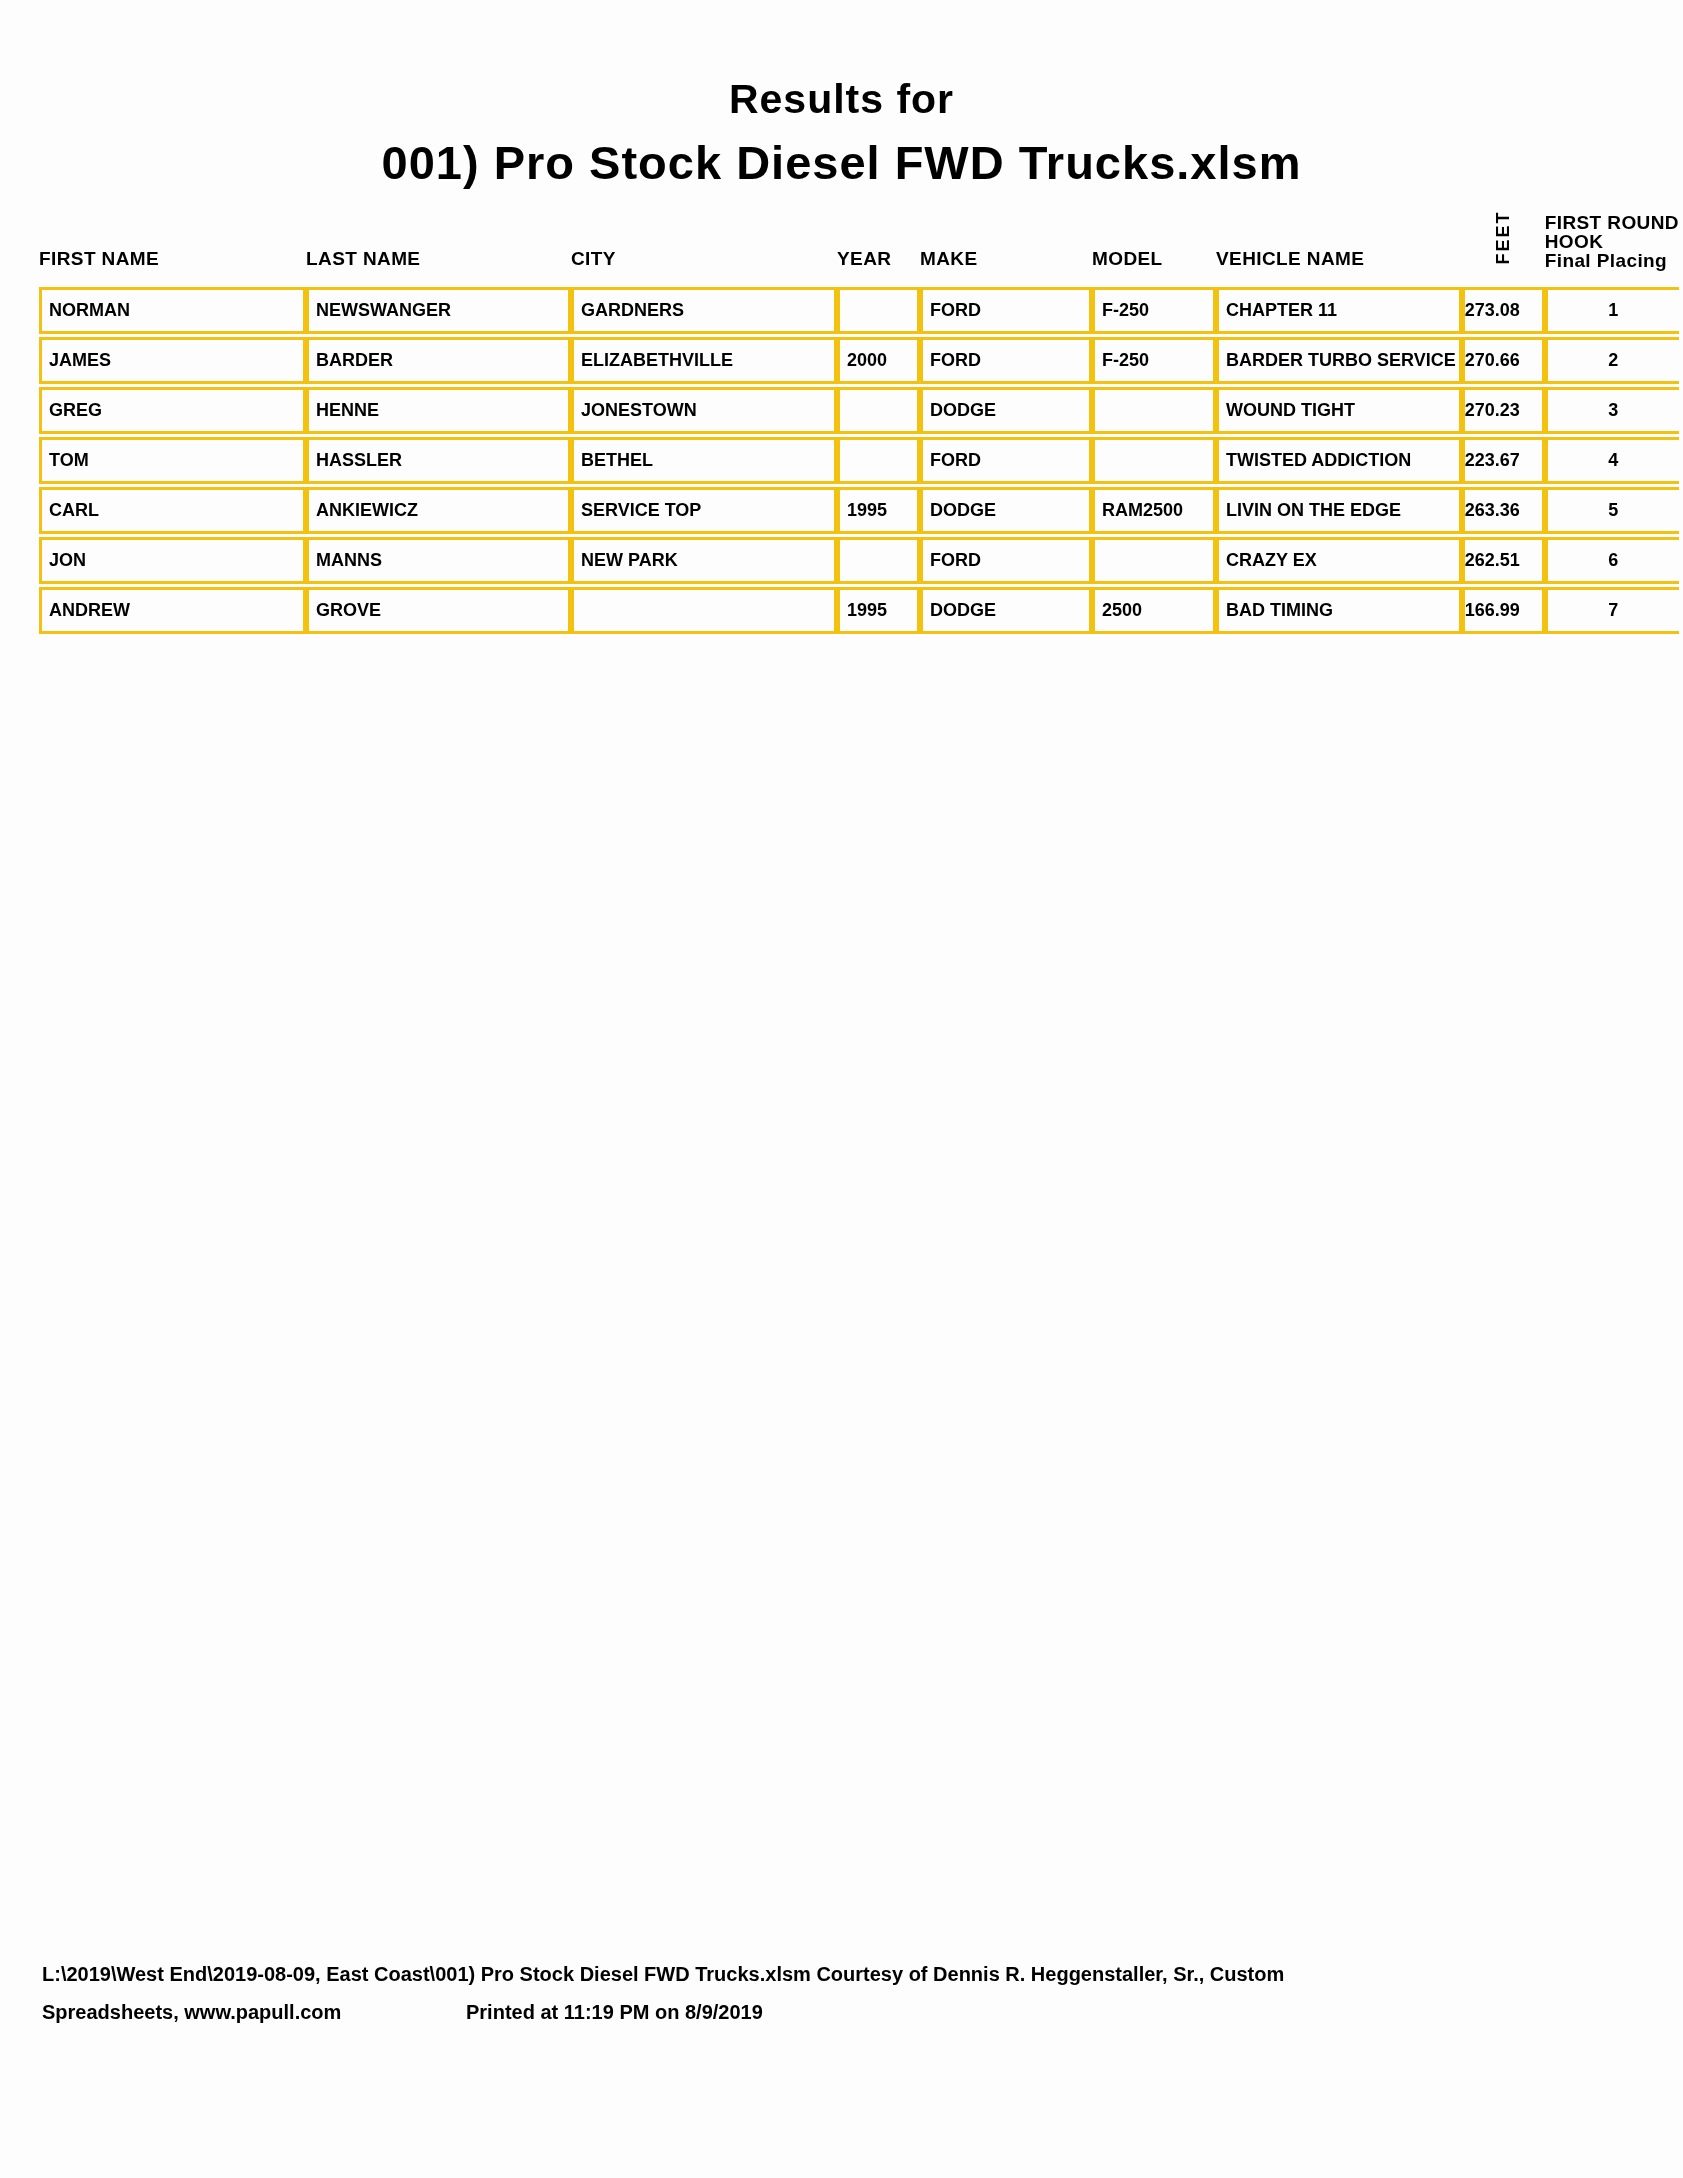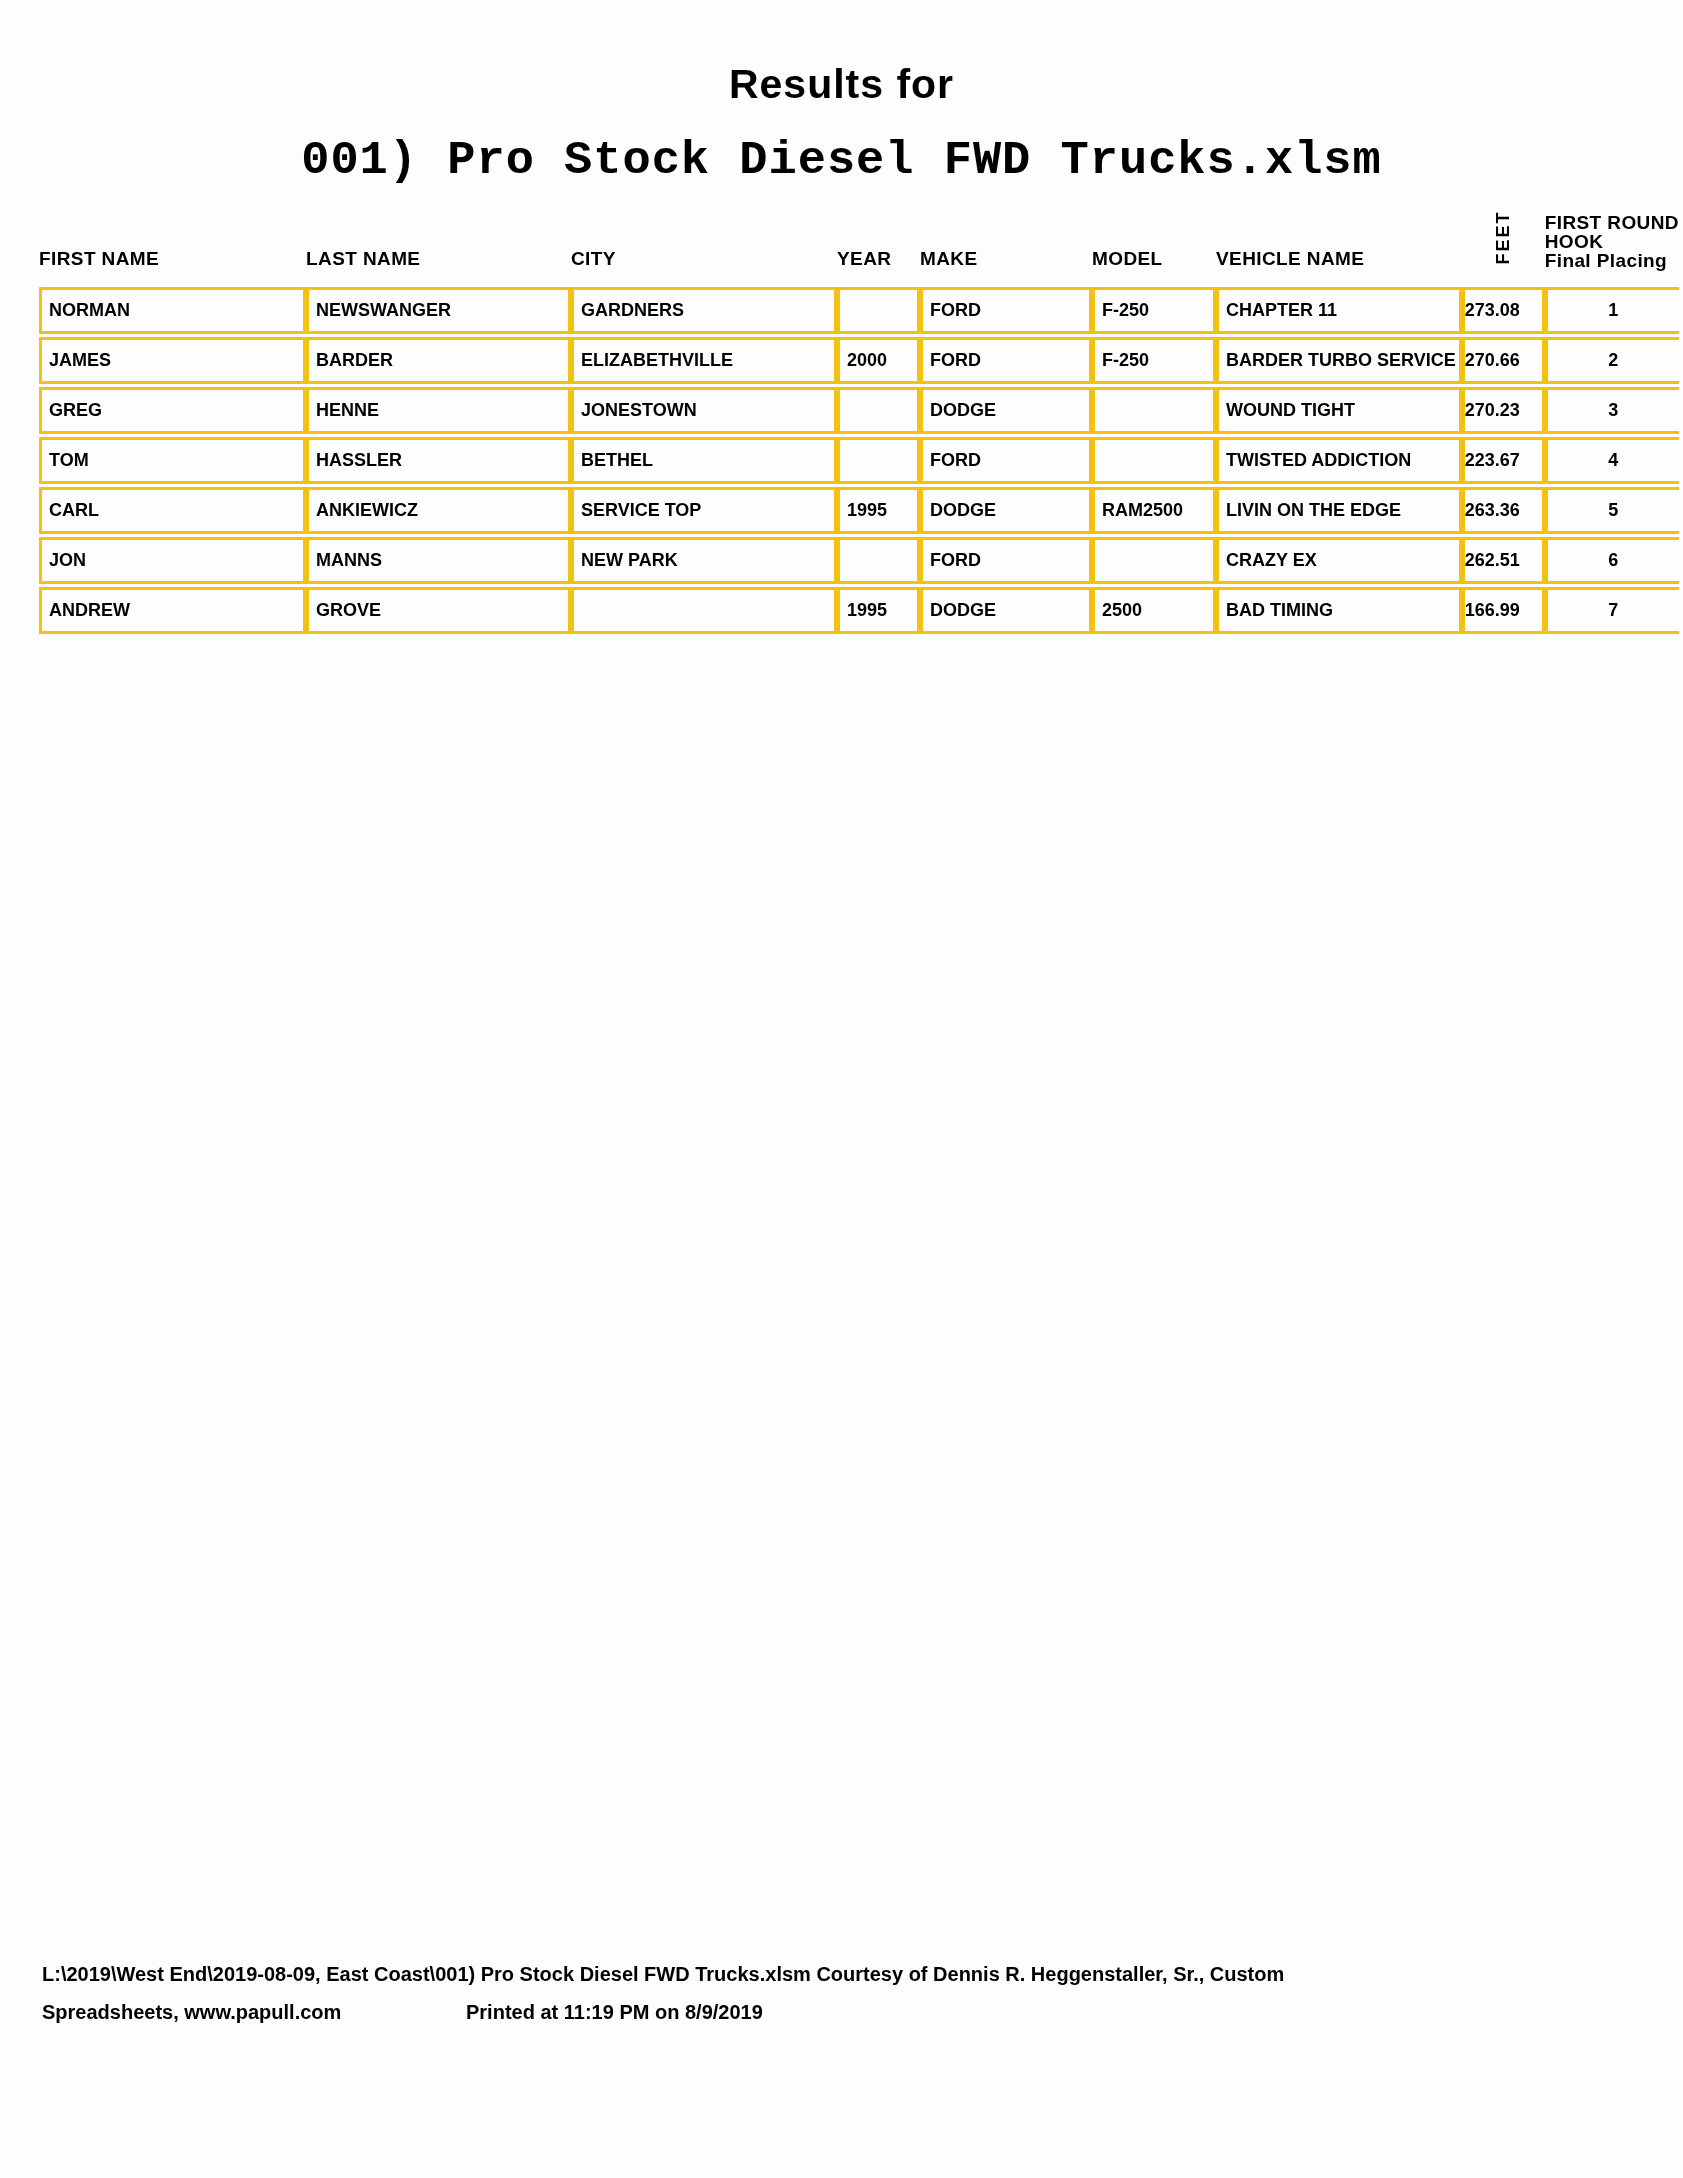--- a/index.html
+++ b/index.html
@@ -12,37 +12,36 @@
     font-family: "Liberation Sans", sans-serif;
     color: #000;
     overflow: hidden;
   }
   .page {
     position: absolute;
     inset: 0;
   }
   .title-block {
     position: absolute;
-    top: 59px;
+    top: 74px;
     left: 0;
     width: 1683px;
     text-align: center;
     font-weight: bold;
   }
   .title-line1 {
     font-size: 41px;
     line-height: 51px;
     letter-spacing: 1px;
   }
   .title-line2 {
-    margin-top: 23px;
+    margin-top: 10px;
     font-size: 47px;
     line-height: 55px;
     letter-spacing: 1px;
-    font-family: Liberation Mono, monospace;
   }
   table.results {
     position: absolute;
     left: 39px;
     top: 196px;
     border-collapse: separate;
     border-spacing: 0 3px;
     table-layout: fixed;
   }
   table.results col.c0 { width: 267px; }

